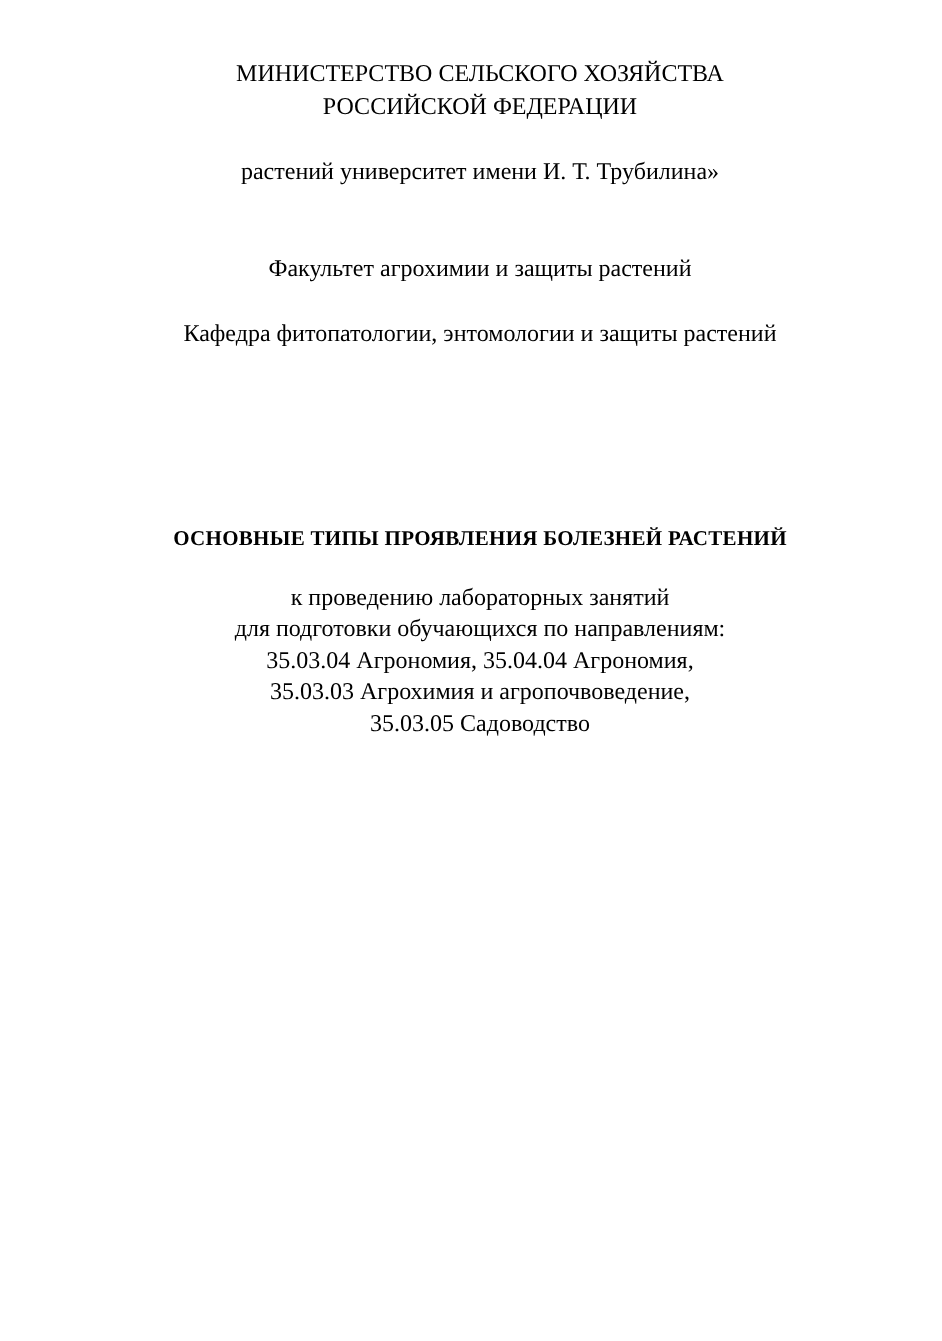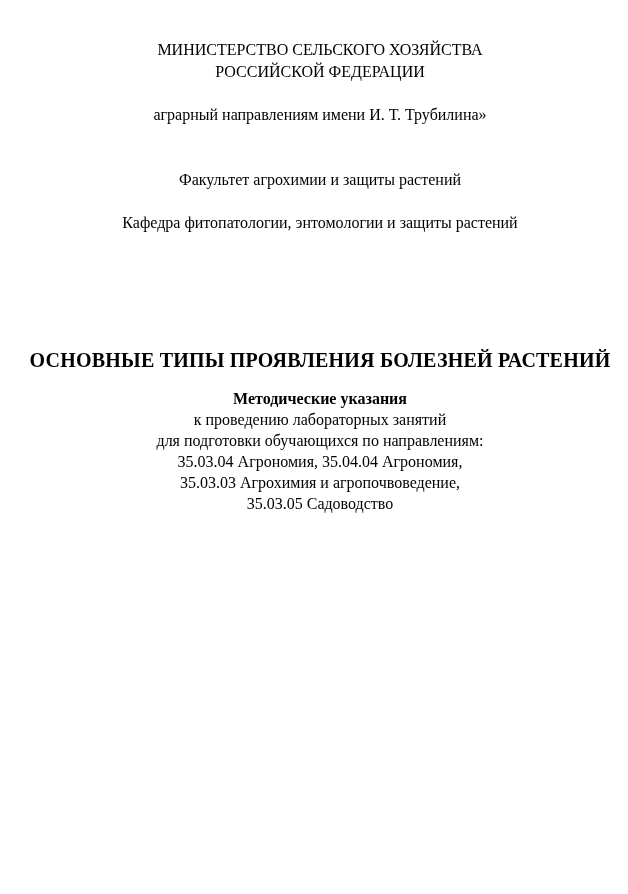--- a/index.html
+++ b/index.html
@@ -22,53 +22,52 @@
     left: 12px;
     width: 616px;
     text-align: center;
     line-height: 22px;
     white-space: nowrap;
   }
   .ministry    { top: 39px; }
   .university  { top: 104px; }
   .faculty     { top: 169px; }
   .department  { top: 212px; }
-  .main-title  { top: 349px; font-weight: bold; font-size: 20px; letter-spacing: 0.2px; }
+  .main-title  { top: 349px; font-weight: bold; font-size: 14px; letter-spacing: 0.2px; }
   .subtitle    { top: 388px; line-height: 21px; }
   .subtitle .subtitle-heading { font-weight: bold; }
   .imprint     { top: 757px; line-height: 21px; text-align: right; }
 </style>
 </head>
 <body>
 
 <div class="page">
 
   <div class="block ministry">
     <div>МИНИСТЕРСТВО СЕЛЬСКОГО ХОЗЯЙСТВА</div>
     <div>РОССИЙСКОЙ ФЕДЕРАЦИИ</div>
   </div>
 
   <div class="block university">
-    <div>аграрный направлениям имени И. Т. Трубилина»</div>
+    <div>растений университет имени И. Т. Трубилина»</div>
   </div>
 
   <div class="block faculty">
     <div>Факультет агрохимии и защиты растений</div>
   </div>
 
   <div class="block department">
     <div>Кафедра фитопатологии, энтомологии и защиты растений</div>
   </div>
 
   <div class="block main-title">
     <div>ОСНОВНЫЕ ТИПЫ ПРОЯВЛЕНИЯ БОЛЕЗНЕЙ РАСТЕНИЙ</div>
   </div>
 
   <div class="block subtitle">
-    <div class="subtitle-heading">Методические указания</div>
     <div>к проведению лабораторных занятий</div>
     <div>для подготовки обучающихся по направлениям:</div>
     <div>35.03.04 Агрономия, 35.04.04 Агрономия,</div>
     <div>35.03.03 Агрохимия и агропочвоведение,</div>
     <div>35.03.05 Садоводство</div>
   </div>
 
   <div class="block imprint">
     <div>Краснодар</div>
     <div>КубГАУ</div>

